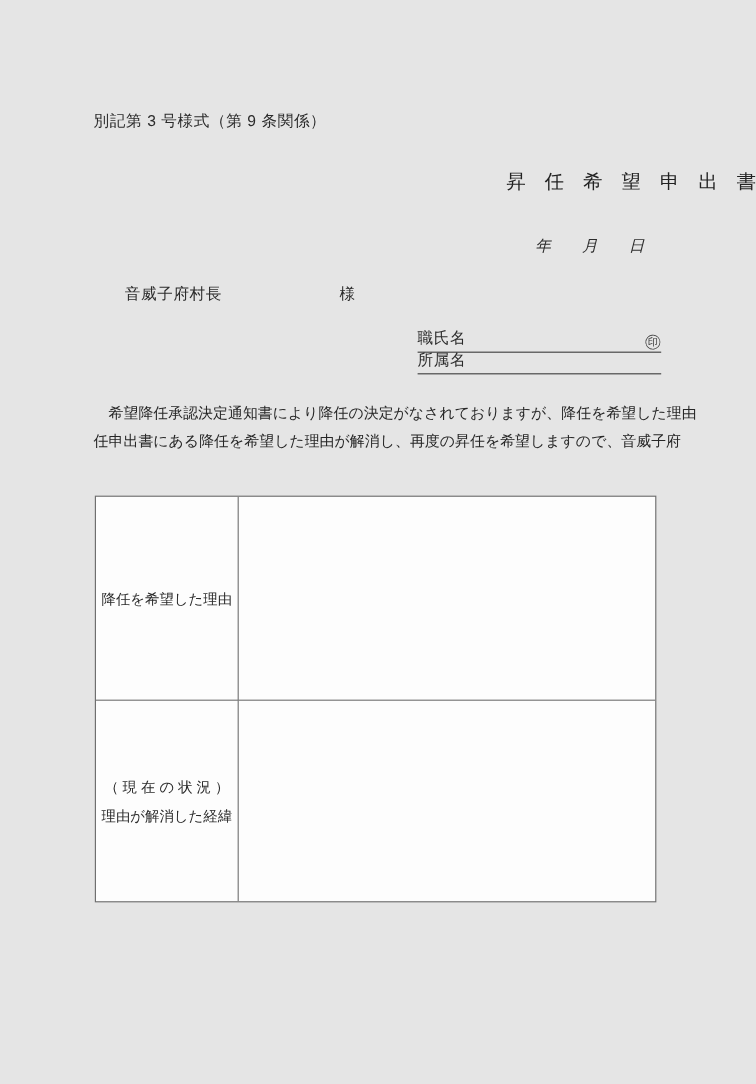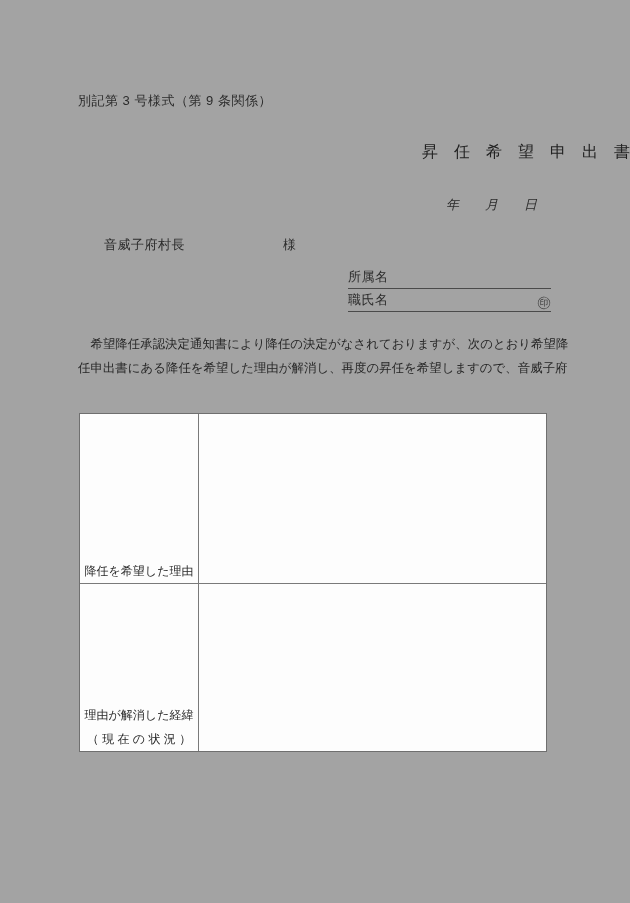--- a/index.html
+++ b/index.html
@@ -5,21 +5,21 @@
   * { margin: 0; padding: 0; box-sizing: border-box; }
   html, body { background: #ffffff; }
   body {
     width: 630px; height: 903px;
     font-family: "Liberation Sans", "DejaVu Sans", sans-serif;
     color: #2b2b2b;
   }
   .page {
     position: relative;
     width: 630px; height: 903px;
-    background: #a3a3a3;
+    background: #e5e5e5;
     overflow: hidden;
   }
   .form-number {
     position: absolute; left: 78px; top: 92px;
     font-size: 13px; letter-spacing: 0.5px; white-space: pre;
   }
   .doc-title {
     position: absolute; left: 0; top: 142px; width: 100%;
     text-align: right; font-size: 16px; font-weight: 400;
     white-space: pre; color: #222;
@@ -59,21 +59,21 @@
     width: 468px; height: 339px;
     display: grid;
     grid-template-columns: 119px 1fr;
     grid-template-rows: 170px 1fr;
     border: 1px solid #6f6f6f;
     background: #fdfdfd;
   }
   .cell { border-color: #7a7a7a; }
   .label-cell {
     display: flex; flex-direction: column;
-    align-items: center; justify-content: flex-end;
+    align-items: center; justify-content: center;
     border-right: 1px solid #7a7a7a;
     font-size: 12px; line-height: 24px;
     text-align: center; color: #2a2a2a;
   }
   .label-line { white-space: pre; }
   .row-top { border-bottom: 1px solid #7a7a7a; }
   .entry-cell { background: transparent; }
 </style>
 </head>
 <body>
@@ -84,45 +84,45 @@
 
   <div class="doc-title">昇　任　希　望　申　出　書</div>
 
   <div class="date-line">年　　月　　日</div>
 
   <div class="addressee">音威子府村長</div>
 
   <div class="honorific">様</div>
 
   <div class="sig-block">
+    <div class="sig-row row2">
+      <span class="sig-label">職氏名</span>
+      <span class="seal">㊞</span>
+    </div>
     <div class="sig-row row1">
       <span class="sig-label">所属名</span>
       <span class="sig-value"></span>
     </div>
-    <div class="sig-row row2">
-      <span class="sig-label">職氏名</span>
-      <span class="seal">㊞</span>
-    </div>
   </div>
 
   <div class="body-text">
-    <div class="body-line">　希望降任承認決定通知書により降任の決定がなされておりますが、次のとおり希望降</div>
+    <div class="body-line">　希望降任承認決定通知書により降任の決定がなされておりますが、降任を希望した理由</div>
     <div class="body-line">任申出書にある降任を希望した理由が解消し、再度の昇任を希望しますので、音威子府</div>
   </div>
 
   <div class="form-table">
 
     <div class="label-cell row-top cell">
       <div class="label-line">降任を希望した理由</div>
     </div>
 
     <div class="entry-cell row-top cell"></div>
 
     <div class="label-cell cell">
+      <div class="label-line">（ 現 在 の 状 況 ）</div>
       <div class="label-line">理由が解消した経緯</div>
-      <div class="label-line">（ 現 在 の 状 況 ）</div>
     </div>
 
     <div class="entry-cell cell"></div>
 
   </div>
 
 </div>
 
 </body></html>

